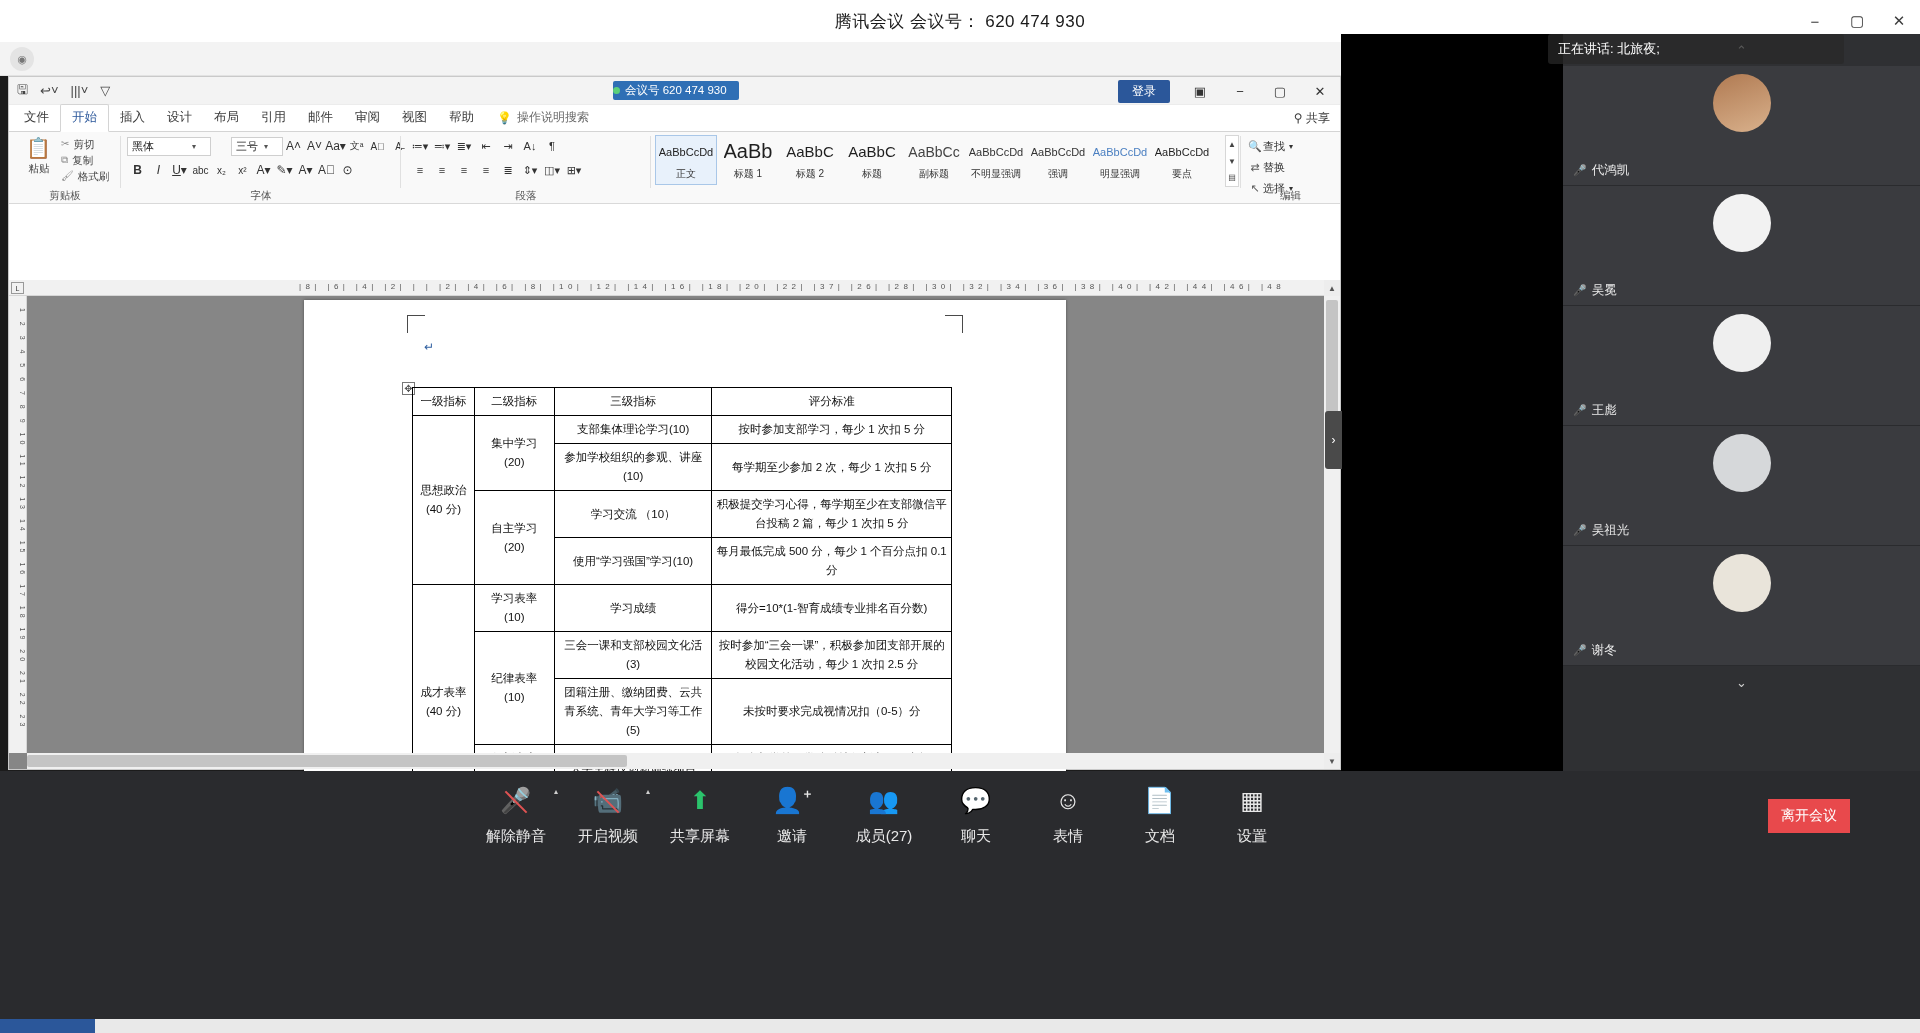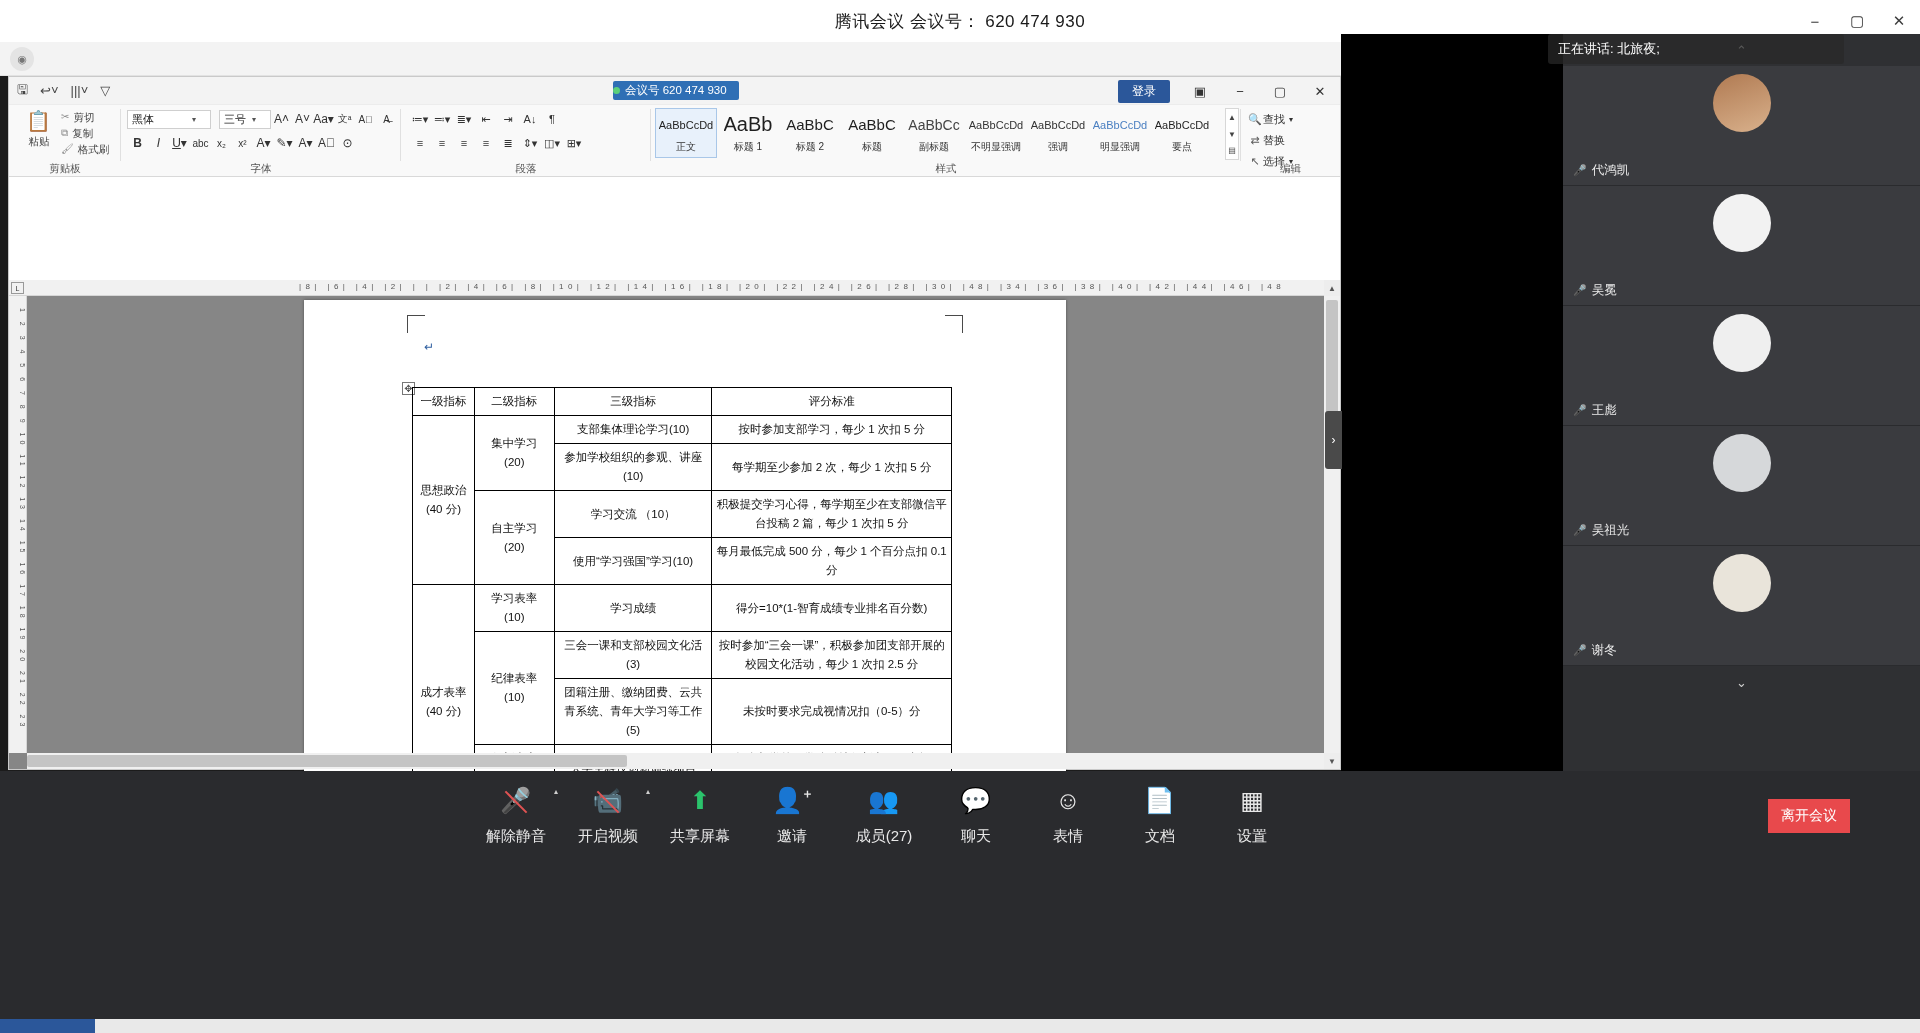--- a/index.html
+++ b/index.html
@@ -233,20 +233,40 @@
       </div>
       <div class="qat-right">
         <div class="signin-btn">登录</div>
         <div class="wbtn">▣</div>
         <div class="wbtn">−</div>
         <div class="wbtn">▢</div>
         <div class="wbtn">✕</div>
       </div>
     </div>
 
+    <div class="ribbon-tabs">
+      <div class="rtab">文件</div>
+      <div class="rtab active">开始</div>
+      <div class="rtab">插入</div>
+      <div class="rtab">设计</div>
+      <div class="rtab">布局</div>
+      <div class="rtab">引用</div>
+      <div class="rtab">邮件</div>
+      <div class="rtab">审阅</div>
+      <div class="rtab">视图</div>
+      <div class="rtab">帮助</div>
+      <div class="tell-me">
+        <span class="bulb">💡</span>
+        <span>操作说明搜索</span>
+      </div>
+      <div class="ribbon-share">
+        <span>⚲</span>
+        <span>共享</span>
+      </div>
+    </div>
 
     <div class="ribbon">
 
       <div class="grp" style="left:0; width:112px;">
         <div class="clip-paste">
           <div class="ic">📋</div>
           <div class="lbl">粘贴</div>
         </div>
         <div class="clip-list">
           <div>
@@ -265,21 +285,21 @@
         <div class="grp-label">剪贴板</div>
         <div class="grp-sep" style="right:0;"></div>
       </div>
 
       <div class="grp" style="left:112px; width:280px;">
         <div class="font-row1" style="left:6px;">
           <div class="combo" style="width:84px;">
             <span class="cv">黑体</span>
             <span class="ar">▾</span>
           </div>
-          <div class="combo" style="width:52px; margin-left:8px;">
+          <div class="combo" style="width:52px; margin-left:20px;">
             <span class="cv">三号</span>
             <span class="ar">▾</span>
           </div>
           <div class="fbtn">A˄</div>
           <div class="fbtn">A˅</div>
           <div class="fbtn">Aa▾</div>
           <div class="fbtn small">文ᵃ</div>
           <div class="fbtn small">A⃞</div>
           <div class="fbtn small">A̶</div>
         </div>
@@ -365,21 +385,20 @@
           <div class="style-card">
             <div class="preview" style="font-size:11px;color:#1f1f1f;">AaBbCcDd</div>
             <div class="nm">要点</div>
           </div>
         </div>
         <div class="style-scroll">
           <div>▲</div>
           <div>▼</div>
           <div>▤</div>
         </div>
-        <div class="grp-label">样式</div>
         <div class="grp-sep" style="right:0;"></div>
       </div>
 
       <div class="grp" style="left:1232px; width:99px;">
         <div style="position:absolute; left:6px; top:4px;">
           <div class="edit-item">
               <span class="ic">🔍</span>
               <span>查找</span>
               <span style="font-size:8px;margin-left:4px;">▾</span>
             </div>
@@ -392,21 +411,21 @@
               <span>选择</span>
               <span style="font-size:8px;margin-left:4px;">▾</span>
             </div>
         </div>
         <div class="grp-label">编辑</div>
       </div>
     </div>
 
     <div class="doc-area">
       <div class="hruler">
-        <div class="marks">|8| |6| |4| |2| |  |  |2| |4| |6| |8| |10| |12| |14| |16| |18| |20| |22| |24| |26| |28| |30| |48| |34| |36| |38| |40| |42| |44| |46| |48</div>
+        <div class="marks">|8| |6| |4| |2| |  |  |2| |4| |6| |8| |10| |12| |14| |16| |18| |20| |22| |37| |26| |28| |30| |32| |34| |36| |38| |40| |42| |44| |46| |48</div>
       </div>
       <div class="corner-box">L</div>
       <div class="vruler">
         <span>1 2 3 4 5 6 7 8 9 10 11 12 13 14 15 16 17 18 19 20 21 22 23</span>
       </div>
 
       <div class="page">
         <div class="mark-tl"></div>
         <div class="mark-tr"></div>
         <div class="para-mark">↵</div>

